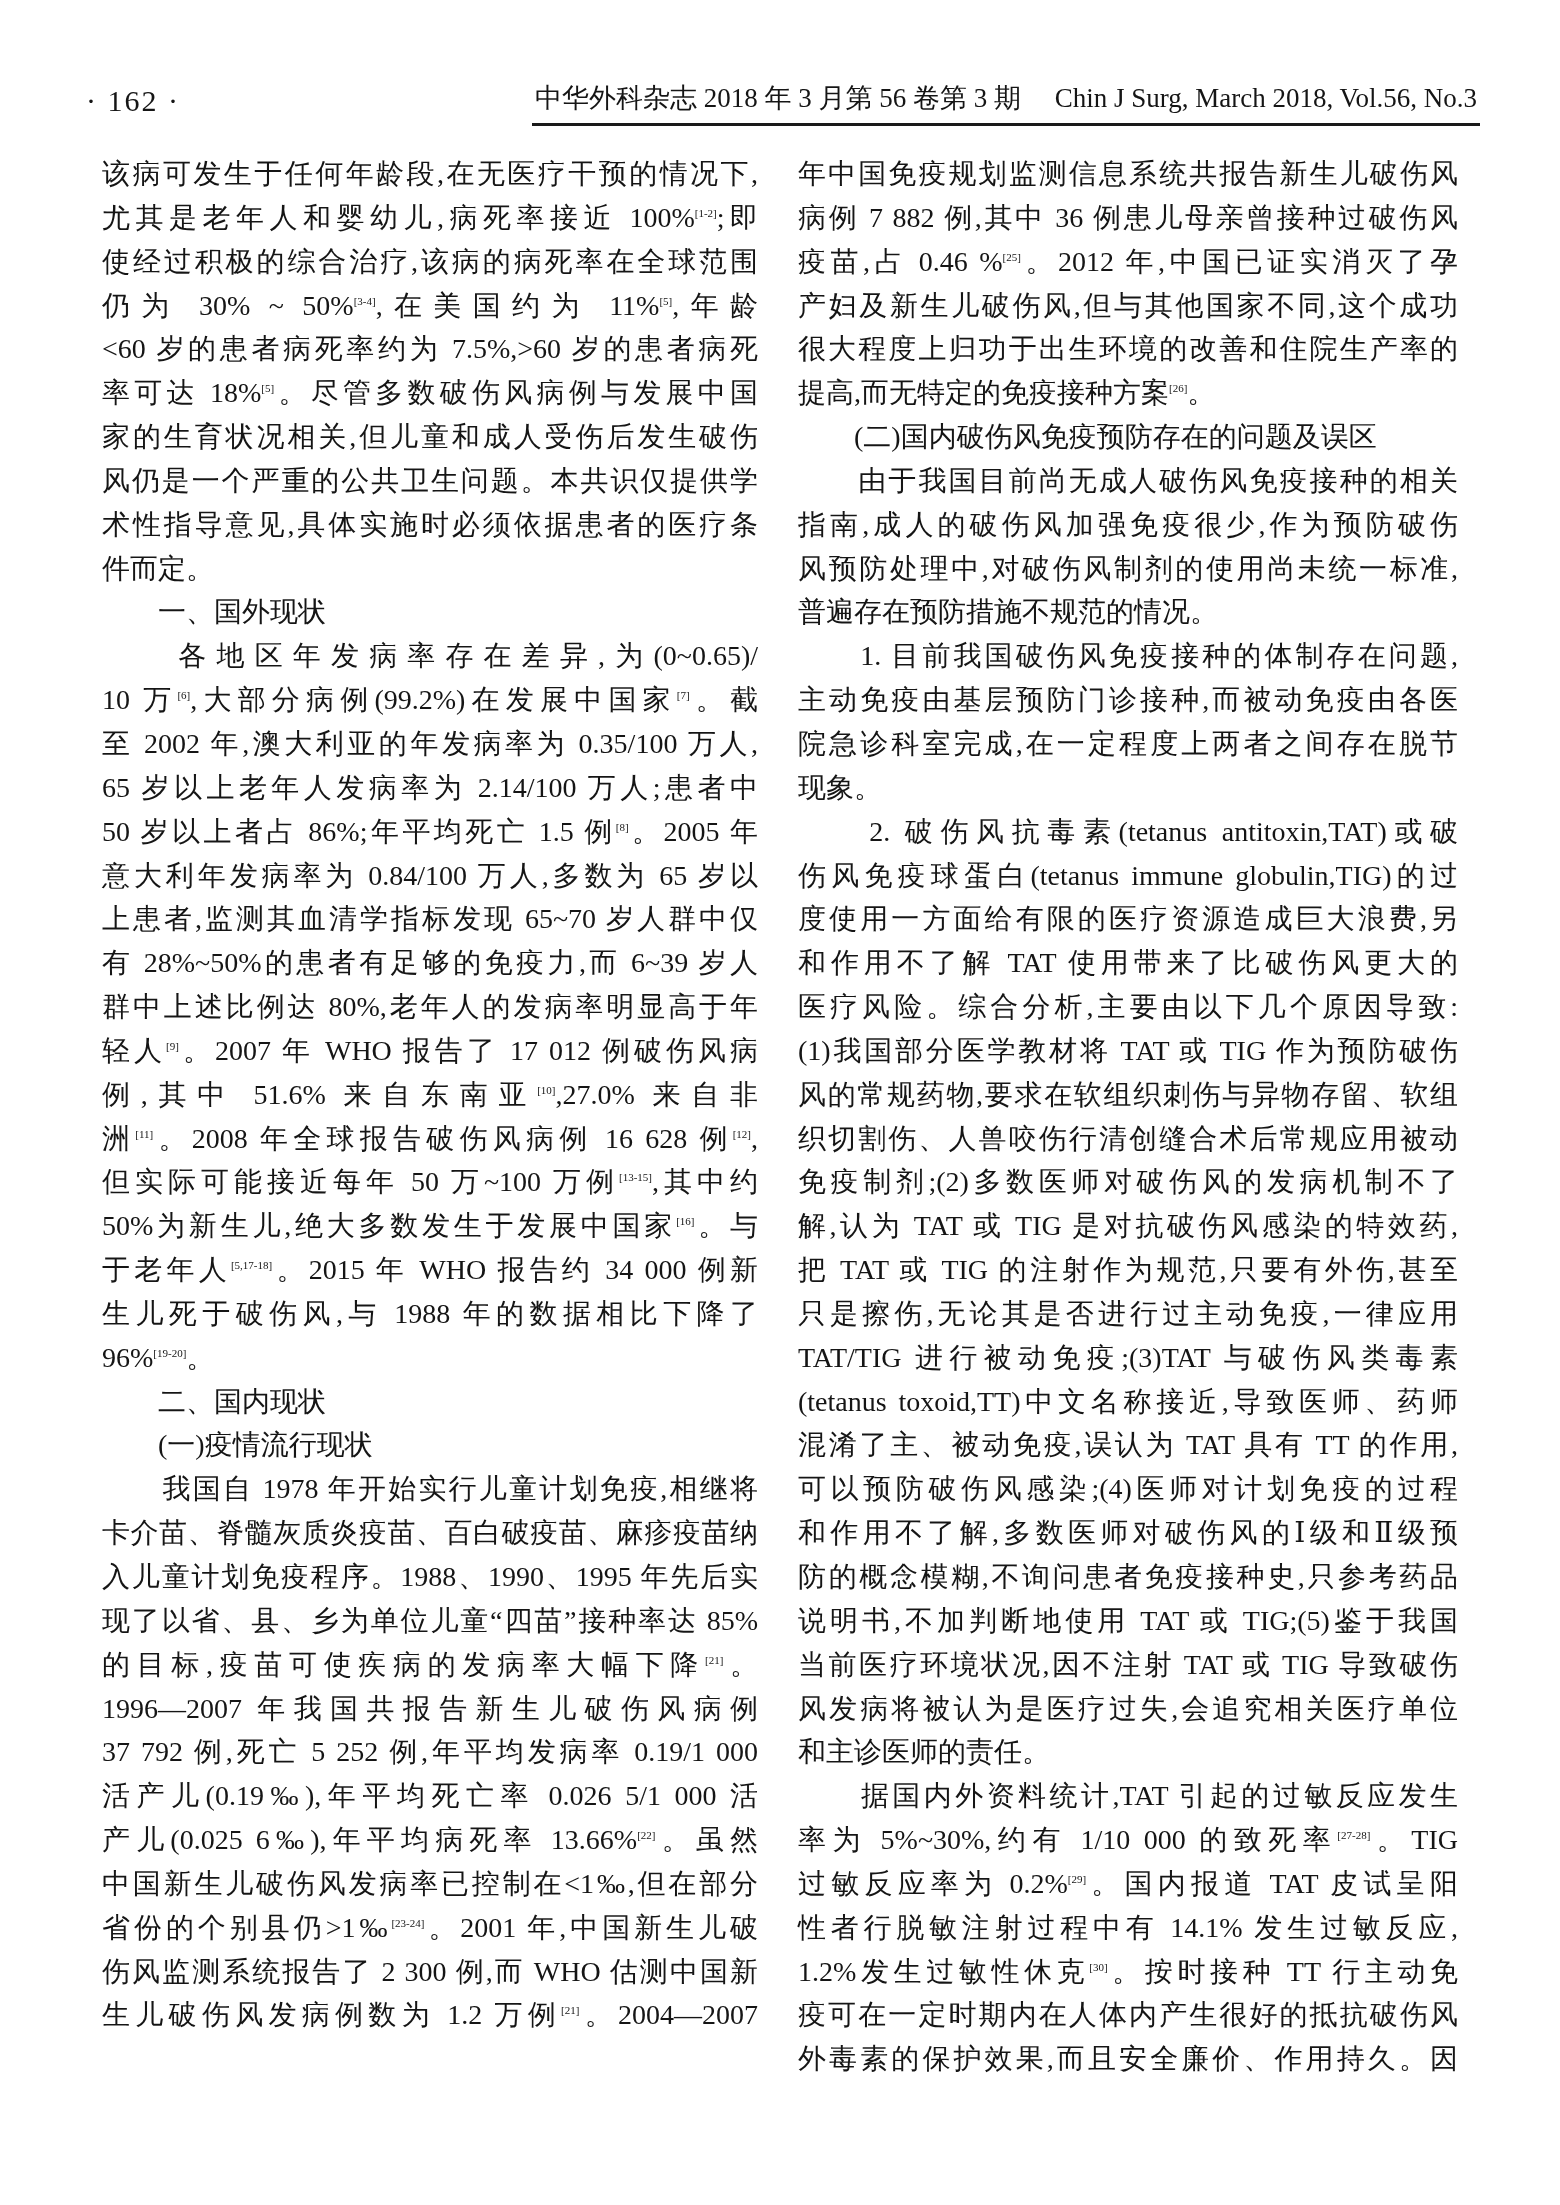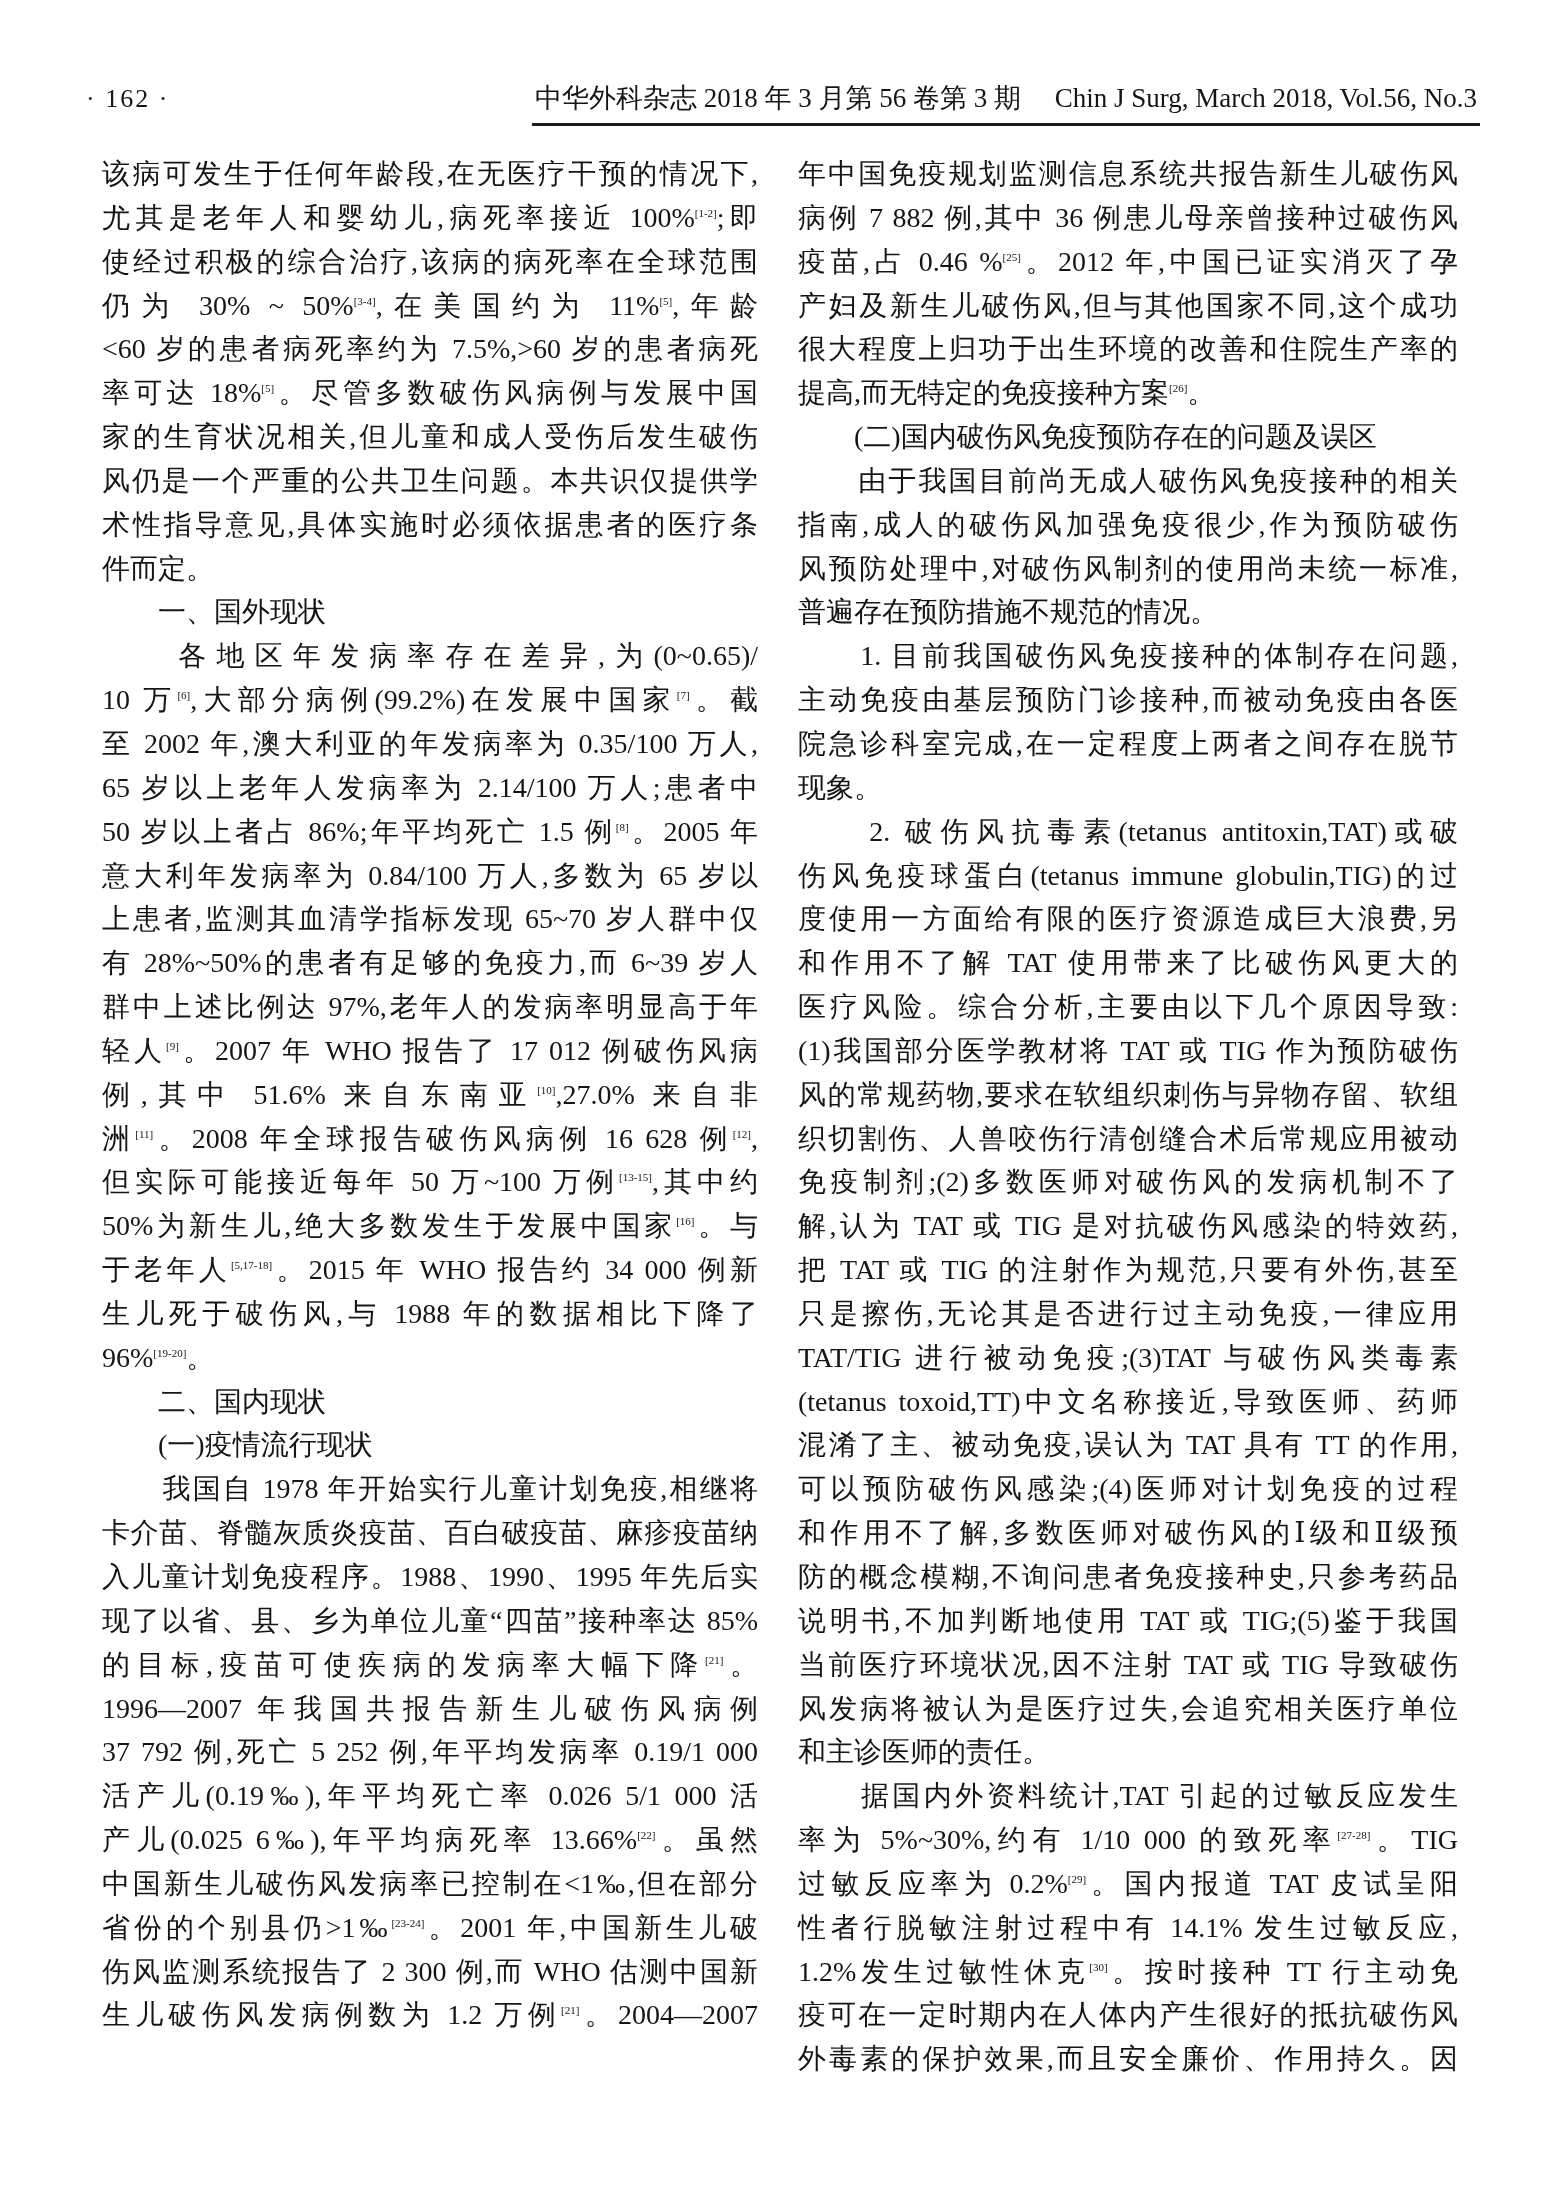--- a/index.html
+++ b/index.html
@@ -7,21 +7,21 @@
     width:1560px;height:2205px;
     background:#e8e8e6;
     font-family:"Liberation Serif","DejaVu Serif",serif;
   }
   .page{
     position:relative;width:1560px;height:2205px;
     background:#ffffff;color:#151515;overflow:hidden;
   }
   .hdr-no{
     position:absolute;left:86px;top:84px;
-    font-size:26px;letter-spacing:2px;white-space:nowrap;
+    font-size:30px;letter-spacing:2px;white-space:nowrap;
   }
   .hdr-title{
     position:absolute;right:80px;top:80px;
     font-size:27px;white-space:nowrap;
     border-bottom:3px solid #1a1a1a;
     padding:0 3px 7px 3px;
   }
   .col{
     position:absolute;top:152px;font-size:28px;
   }
@@ -62,21 +62,21 @@
       <div class="line noj">件而定。</div>
       <div class="line noj">　　一、国外现状</div>
       <div class="line">　　各地区年发病率存在差异,为(0~0.65)/</div>
       <div class="line">10 万<sup>[6]</sup>,大部分病例(99.2%)在发展中国家<sup>[7]</sup>。截</div>
       <div class="line">至 2002 年,澳大利亚的年发病率为 0.35/100 万人,</div>
       <div class="line">65 岁以上老年人发病率为 2.14/100 万人;患者中</div>
       <div class="line">50 岁以上者占 86%;年平均死亡 1.5 例<sup>[8]</sup>。2005 年</div>
       <div class="line">意大利年发病率为 0.84/100 万人,多数为 65 岁以</div>
       <div class="line">上患者,监测其血清学指标发现 65~70 岁人群中仅</div>
       <div class="line">有 28%~50%的患者有足够的免疫力,而 6~39 岁人</div>
-      <div class="line">群中上述比例达 97%,老年人的发病率明显高于年</div>
+      <div class="line">群中上述比例达 80%,老年人的发病率明显高于年</div>
       <div class="line">轻人<sup>[9]</sup>。2007 年 WHO 报告了 17 012 例破伤风病</div>
       <div class="line">例,其中 51.6% 来自东南亚<sup>[10]</sup>,27.0% 来自非</div>
       <div class="line">洲<sup>[11]</sup>。2008 年全球报告破伤风病例 16 628 例<sup>[12]</sup>,</div>
       <div class="line">但实际可能接近每年 50 万~100 万例<sup>[13-15]</sup>,其中约</div>
       <div class="line">50%为新生儿,绝大多数发生于发展中国家<sup>[16]</sup>。与</div>
       <div class="line">于老年人<sup>[5,17-18]</sup>。2015 年 WHO 报告约 34 000 例新</div>
       <div class="line">生儿死于破伤风,与 1988 年的数据相比下降了</div>
       <div class="line noj">96%<sup>[19-20]</sup>。</div>
       <div class="line noj">　　二、国内现状</div>
       <div class="line noj">　　(一)疫情流行现状</div>

